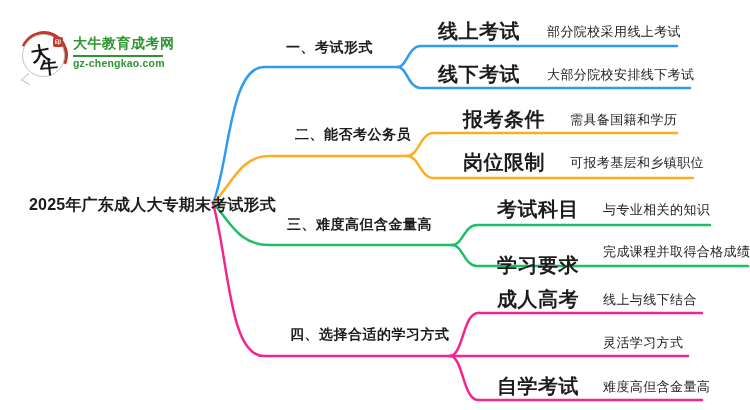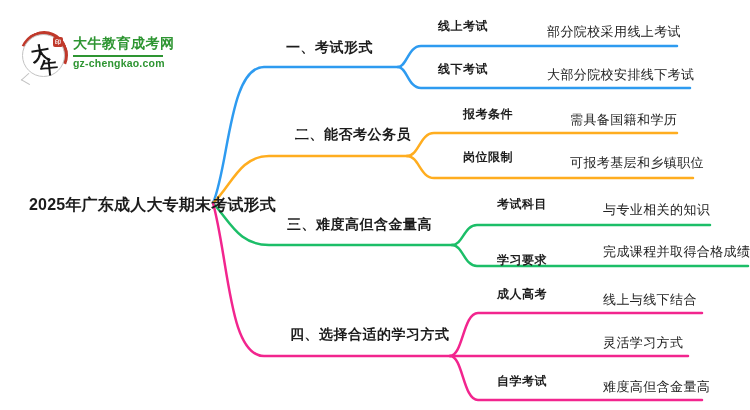--- a/index.html
+++ b/index.html
@@ -6,21 +6,21 @@
   #stage{
     position:relative;width:750px;height:410px;background:#ffffff;
     font-family:"Liberation Sans","DejaVu Sans",sans-serif;
     overflow:hidden;
   }
   #wires{position:absolute;left:0;top:0;width:750px;height:410px;}
   #wires path{fill:none;stroke-width:2.5;stroke-linecap:round;stroke-linejoin:round;}
   .topic{position:absolute;white-space:nowrap;color:#1c1c1c;}
   .root-topic{font-size:16px;font-weight:600;letter-spacing:0.2px;margin-left:19px;}
   .main-topic{font-size:14px;font-weight:600;letter-spacing:0.5px;}
-  .mid-topic{font-size:12px;font-weight:600;letter-spacing:0.5px;}
+  .mid-topic{font-size:20px;font-weight:600;letter-spacing:0.5px;}
   .detail-topic{font-size:13px;font-weight:500;letter-spacing:0.4px;color:#222;}
   
   .logo{position:absolute;left:20px;top:30px;width:160px;height:52px;}
   .bubble{position:absolute;left:2px;top:4px;width:41px;height:41px;border:1.5px solid #c3c3c3;
           border-radius:50%;background:#fff;}
   .bubble-tail{position:absolute;left:4px;top:44px;width:9px;height:9px;background:#fff;
           border-left:1.5px solid #c3c3c3;border-bottom:1.5px solid #c3c3c3;
           transform:rotate(30deg) skewX(-18deg);}
   .red-arc{position:absolute;left:0px;top:1px;width:38px;height:38px;border:5px solid transparent;
           border-top-color:#c0392b;border-right-color:#c0392b;border-radius:50%;

